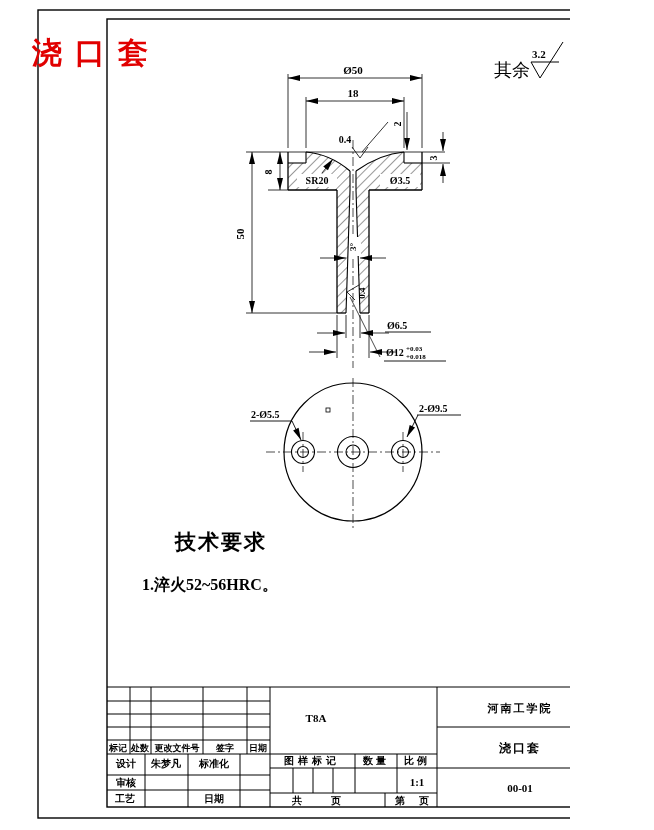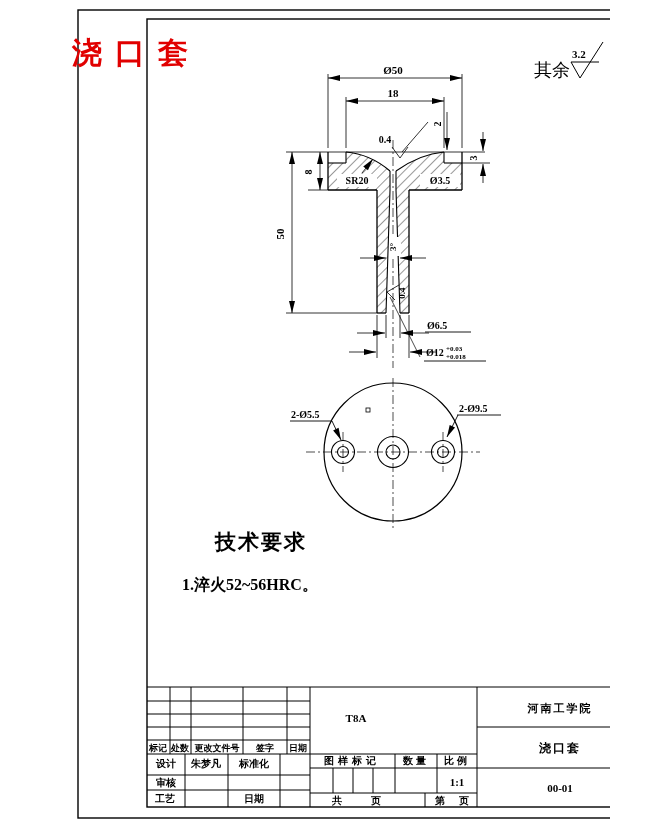--- a/index.html
+++ b/index.html
@@ -1,17 +1,17 @@
 <!DOCTYPE html>
 <html><head>
 <meta charset="utf-8">
 <style>
   html,body{margin:0;padding:0;background:#ffffff;}
   .page{position:relative;width:570px;height:830px;background:#fff;overflow:hidden;
-        font-family:"Liberation Serif", serif;margin-left:40px;}
+        font-family:"Liberation Serif", serif;}
   svg text{font-family:"Liberation Serif", serif;fill:#000;}
   svg .dim{font-weight:bold;}
   svg .red{fill:#e10000;font-weight:bold;}
   svg line,svg path,svg rect,svg circle{vector-effect:none;}
 </style>
 </head>
 <body>
 
 <div class="page">
 <svg width="654" height="830" viewBox="0 0 654 830">

